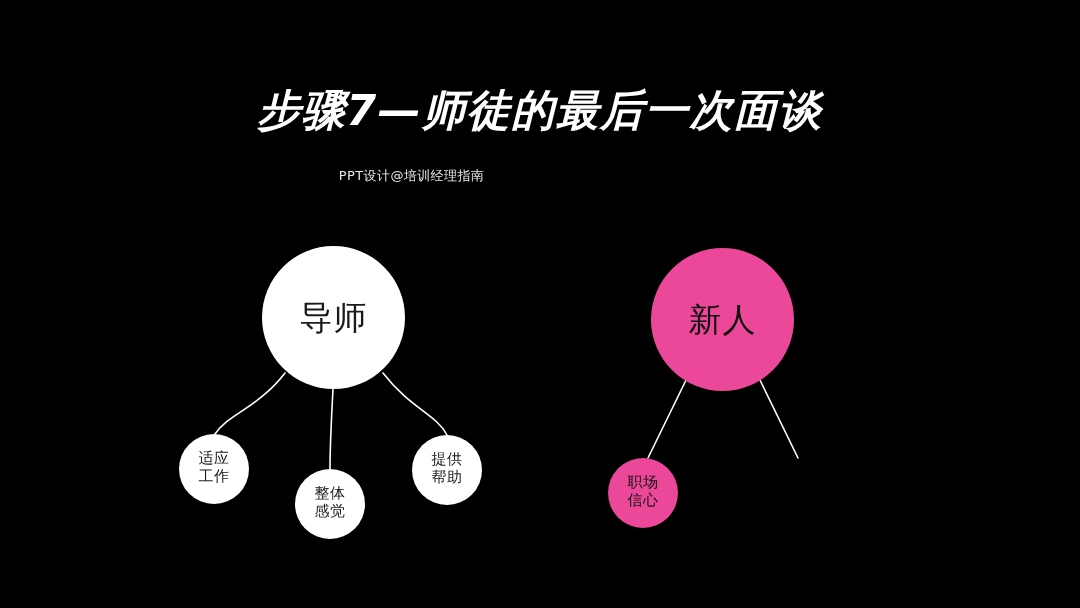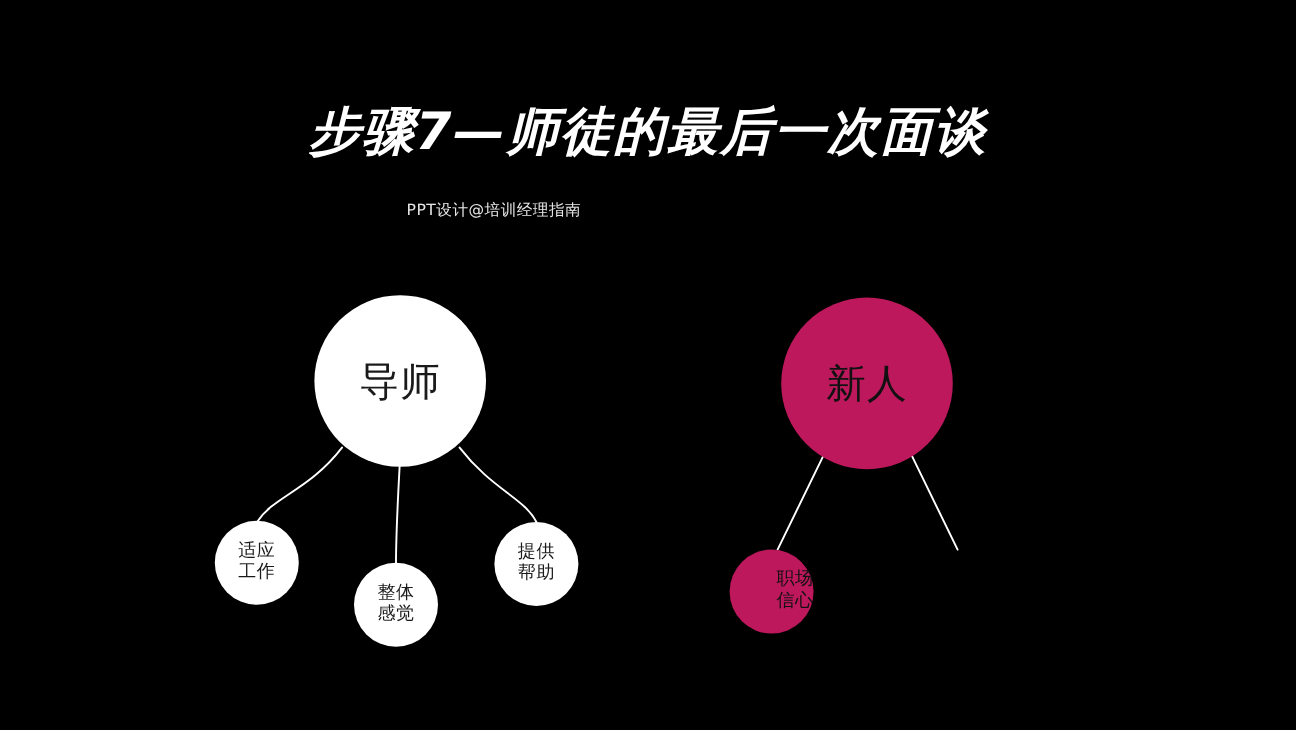--- a/index.html
+++ b/index.html
@@ -127,32 +127,32 @@
     font-weight: 500;
   }
 
   
   .theme-white {
     background: #ffffff;
     color: #1a1a1a;
   }
   
   .theme-green {
-    background: #be185d;
+    background: #ec4899;
     color: #111111;
   }
 
   
   #node-mentor      { left: 262px; top: 230px; }
   #node-adapt-work  { left: 179px; top: 418px; }
   #node-overall     { left: 295px; top: 453px; }
   #node-provide-help{ left: 412px; top: 419px; }
 
   #node-newcomer    { left: 651px; top: 232px; }
-  #node-confidence  { left: 608px; top: 442px; justify-content: flex-end; }
+  #node-confidence  { left: 608px; top: 442px; }
   #node-support     { left: 769px; top: 442px; }
 </style>
 </head>
 <body>
 
 <div id="slide">
 
   <div id="header">
     <div id="slide-title">步骤7—师徒的最后一次面谈</div>
     <div id="slide-subtitle">PPT设计@培训经理指南</div>

